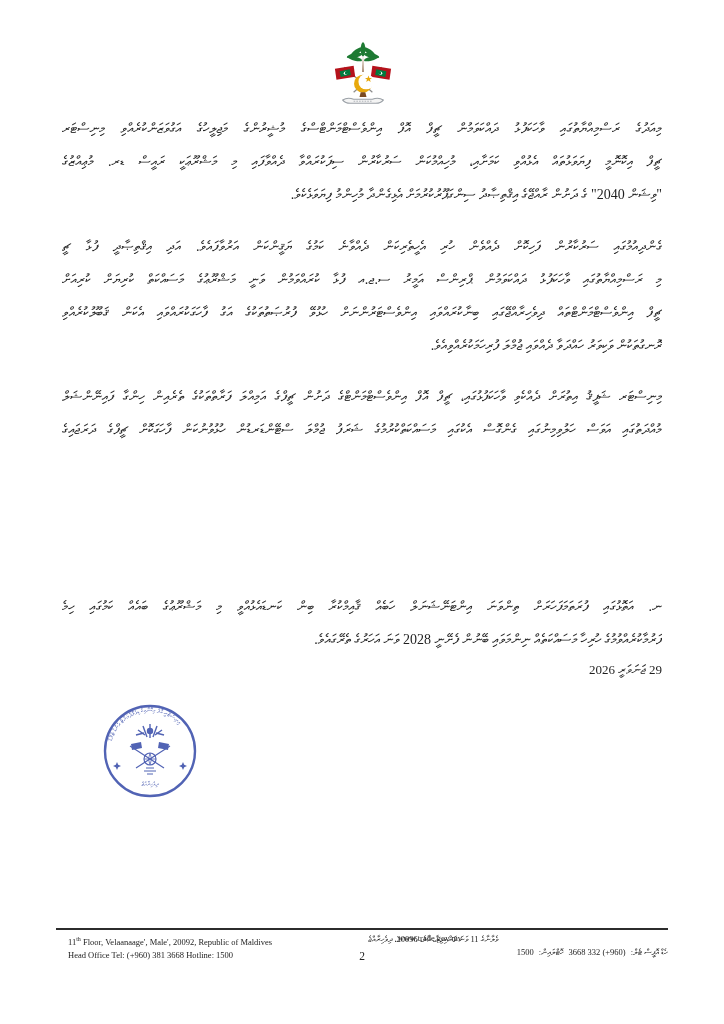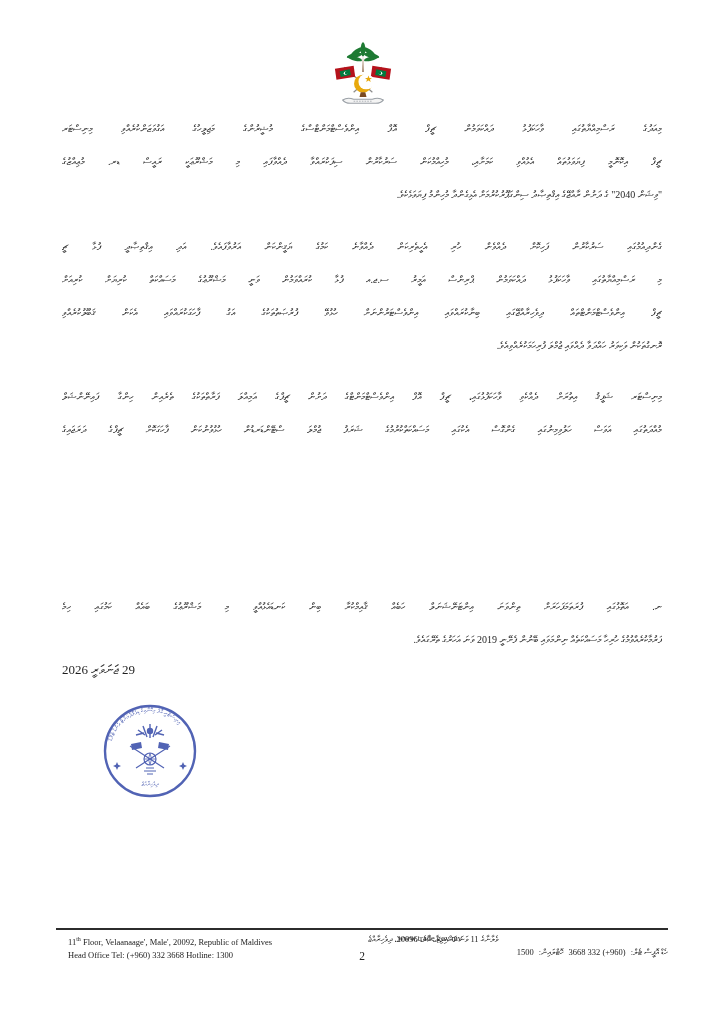--- a/index.html
+++ b/index.html
@@ -6,28 +6,28 @@
   body{
     width:724px;height:1024px;position:relative;background:#ffffff;
     font-family:"Liberation Serif", serif;color:#1b1b1b;overflow:hidden;
   }
   
   .emblem{position:absolute;left:324px;top:42px;width:78px;height:74px;}
   
   .para{position:absolute;left:62px;width:600px;}
   .p1{top:112px;} .p2{top:230px;} .p3{top:380px;} .p4{top:590px;}
   .tline{
-    direction:rtl;font-size:10px;line-height:33px;height:33px;
+    direction:rtl;font-size:14px;line-height:33px;height:33px;
     text-align:justify;text-align-last:justify;white-space:nowrap;overflow:hidden;
     color:#1f1f1f;
   }
   .tline.lastline{text-align-last:right;}
   .dateline{
     position:absolute;left:62px;top:662px;width:600px;direction:rtl;
-    text-align:left;font-size:13px;color:#1f1f1f;
+    text-align:right;font-size:13px;color:#1f1f1f;
   }
   
   .stamp{position:absolute;left:100px;top:702px;width:100px;height:98px;opacity:.92;}
   
   .footer-rule{position:absolute;left:56px;top:928px;width:612px;height:2px;background:#2c2c2c;}
   .footer-left{position:absolute;left:68px;top:933px;font-size:8.5px;line-height:13px;color:#222;}
   .footer-left sup{font-size:6px;}
   .footer-center{position:absolute;left:262px;top:933px;width:200px;text-align:right;font-size:8.5px;color:#222;}
   .page-number{position:absolute;left:262px;top:950px;width:200px;text-align:center;font-size:11.5px;color:#222;}
   .footer-right{position:absolute;right:56px;top:933px;width:300px;direction:rtl;text-align:left;font-size:8.5px;line-height:13px;color:#222;}
@@ -109,21 +109,21 @@
   <div class="tline lastline">ރޮނގުތަކުން ވަކިވަރު ހައްދަވާ ދެއްވައި ޖުމްލަ ފުރިހަމަކުރެއްވިއެވެ.</div>
 </div>
 
 <div class="para p3">
   <div class="tline">މިނިސްޓަރ ޝަފީޤު އިތުރަށް ދެއްކެވި ވާހަކަފުޅުގައި، ޗީފް އޮފް އިންވެސްޓްމަންޓްގެ ދަށުން ޗީފްގެ އަމިއްލަ ފަރާތްތަކުގެ ތެރެއިން ހިންގާ ފައިނޭންޝަލް</div>
   <div class="tline">މުއްދަތުގައި އަވަސް ހަލުވިމިނުގައި ގެންގޮސް އެކުގައި މަސައްކަތްކުރުމުގެ ޝަރަފު ޖުމްލަ ސްޓޭންޑަރޑުން ހުޅުވުނުކަން ފާހަގަކޮށް ޗީފްގެ ދަރަޖައިގެ</div>
 </div>
 
 <div class="para p4">
   <div class="tline">ނ. އަތޮޅުގައި ފުރަތަމަފަހަރަށް ތިންވަނަ އިންޓަނޭޝަނަލް ހަބެއް ޤާއިމްކުރާ ބިން ކަނޑައެޅުއްވީ މި މަޝްރޫޢުގެ ބައެއް ކަމުގައި ހިމެ</div>
-  <div class="tline lastline">ފަރުމާކުރެއްވުމުގެ ހުރިހާ މަސައްކަތެއް ނިންމަވައި ބޭނުން ފެށޭނީ 2019 ވަނަ އަހަރުގެ ތެރޭގައެވެ.</div>
+  <div class="tline lastline">ފަރުމާކުރެއްވުމުގެ ހުރިހާ މަސައްކަތެއް ނިންމަވައި ބޭނުން ފެށޭނީ 2028 ވަނަ އަހަރުގެ ތެރޭގައެވެ.</div>
 </div>
 
 <div class="dateline">29 ޖަނަވަރީ 2026</div>
 
 <div class="stamp">
   <svg viewBox="0 0 100 98" width="100" height="98">
     <g fill="none" stroke="#4356ae">
       <circle cx="50" cy="49" r="45" stroke-width="2.4"></circle>
 
       <line x1="30" y1="44" x2="64" y2="66" stroke-width="1.2"></line>
@@ -160,21 +160,21 @@
       <textPath href="#topArc" startOffset="8%">މިނިސްޓްރީ އޮފް އިކޮނޮމިކް ޑިވެލޮޕްމަންޓް އެންޑް ޓްރޭޑް</textPath>
     </text>
     <text x="50" y="84" font-size="6" text-anchor="middle" fill="#4356ae">ދިވެހިރާއްޖެ</text>
   </svg>
 </div>
 
 <div class="footer-rule"></div>
 
 <div class="footer-left">
   <div><span>11</span><sup>th</sup><span> Floor, Velaanaage', Male', 20092, Republic of Maldives</span></div>
-  <div>Head Office Tel: (+960) 332 3668   Hotline: 1300</div>
+  <div>Head Office Tel: (+960) 381 3668   Hotline: 1500</div>
 </div>
 
 <div class="footer-center">www.trade.gov.mv</div>
 <div class="page-number">2</div>
 
 <div class="footer-right">
   <div>ވެލާނާގެ 11 ވަނަ ފަންގިފިލާ، މާލެ، 20096، ދިވެހިރާއްޖެ</div>
   <div class="frline">
     <span>ހެޑް އޮފީސް ޓެލް:</span>
     <span class="ltrnum">3668 332 (+960)</span>

